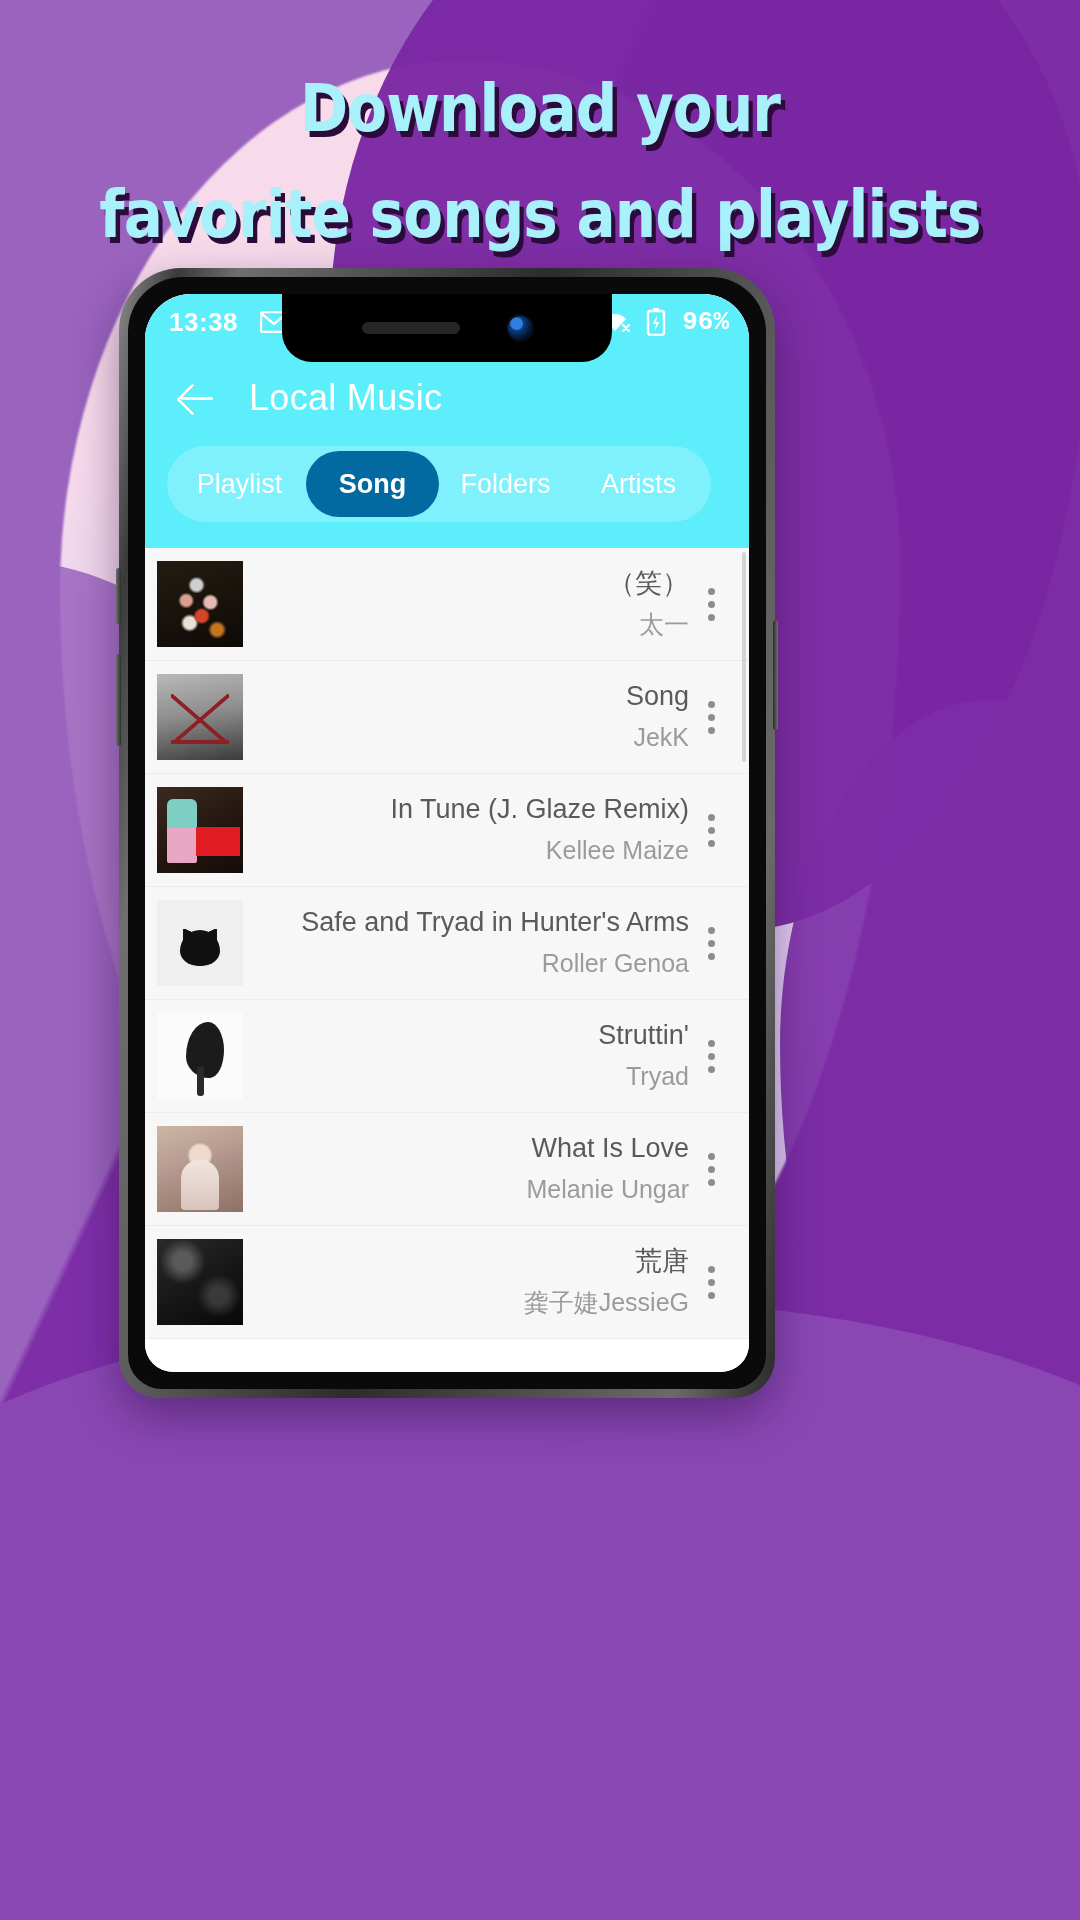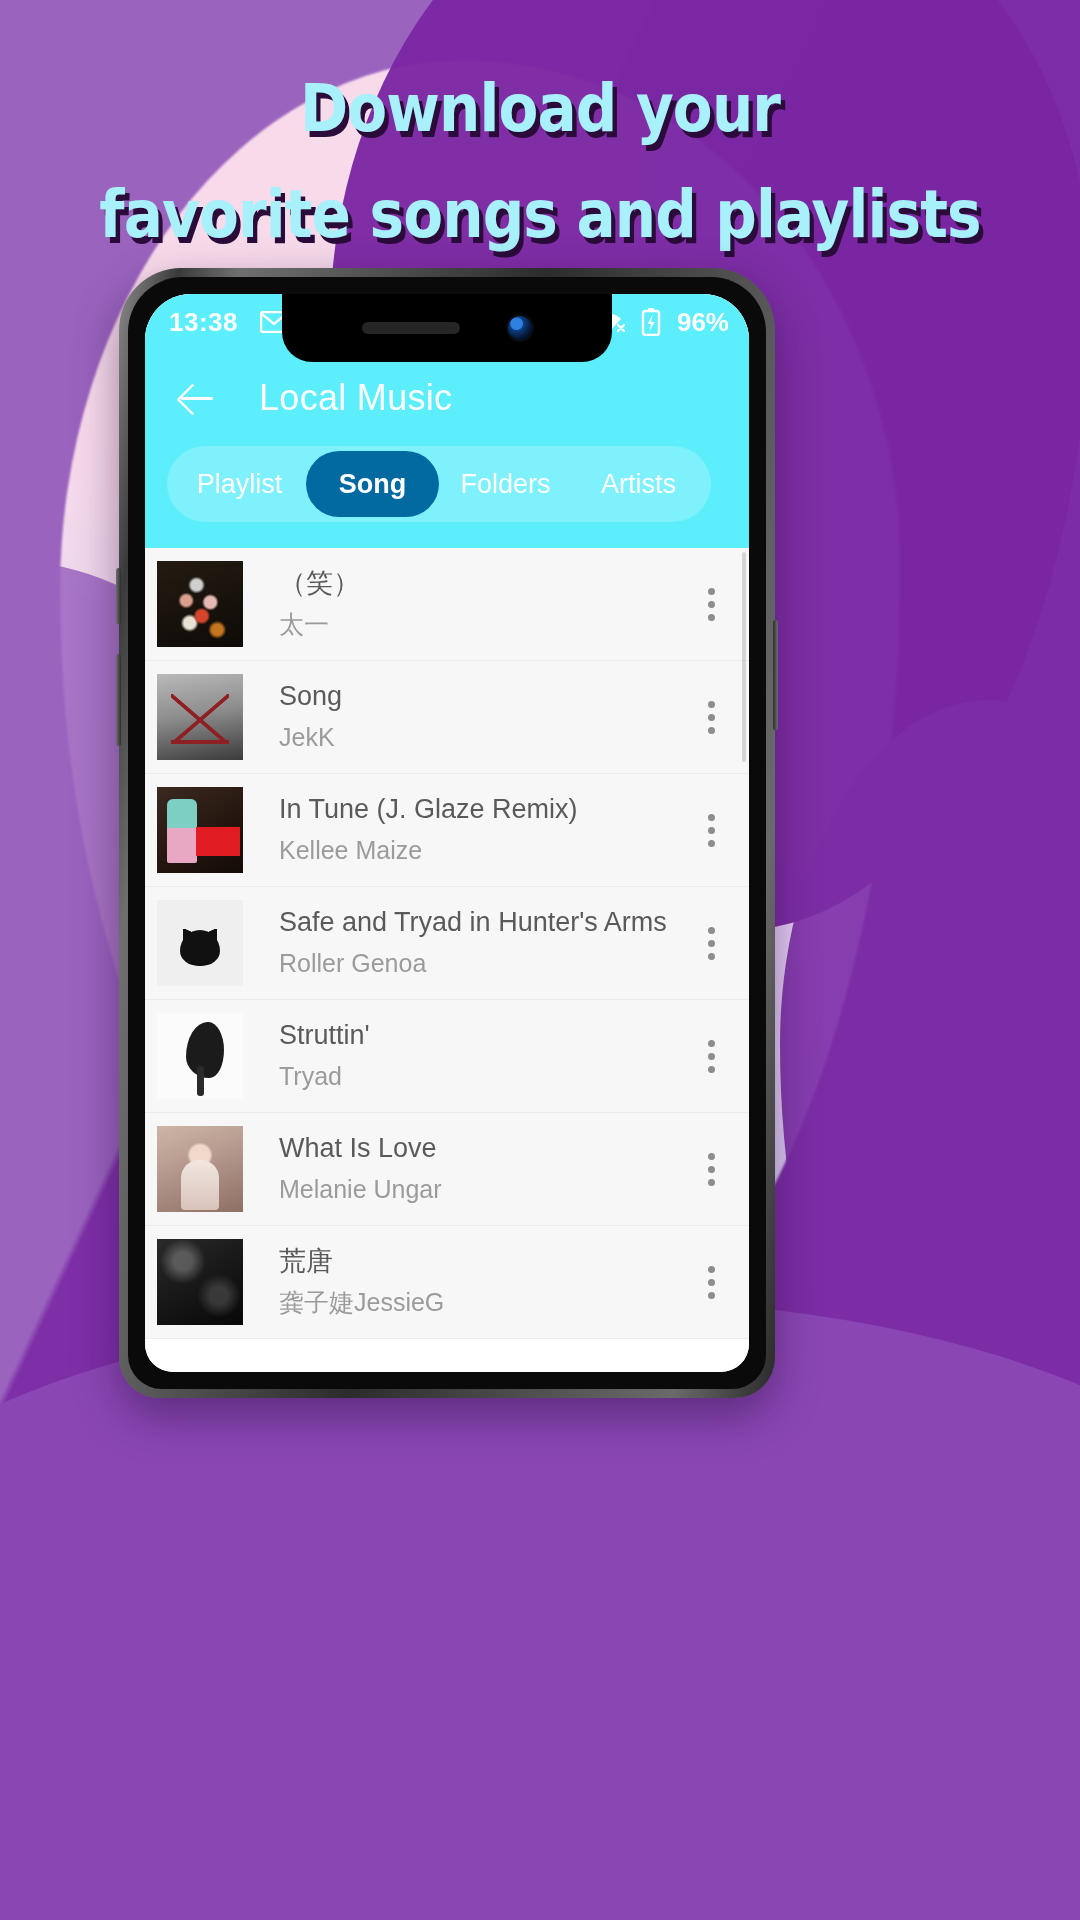--- a/index.html
+++ b/index.html
@@ -142,38 +142,38 @@
     border-radius: 46px 46px 28px 28px;
     background: #FFFFFF;
     overflow: hidden;
   }
   
   .btn-left-1 { position:absolute; left:-3px; top:300px; width:5px; height:56px; border-radius:3px; background: linear-gradient(90deg,#6e6e6e,#2d2d2d); }
   .btn-left-2 { position:absolute; left:-3px; top:386px; width:5px; height:92px; border-radius:3px; background: linear-gradient(90deg,#6e6e6e,#2d2d2d); }
   .btn-right-1 { position:absolute; right:-3px; top:352px; width:5px; height:110px; border-radius:3px; background: linear-gradient(270deg,#6e6e6e,#2d2d2d); }
 
   
-  .app { position: absolute; inset: 0; background: #FFFFFF; display: flex; flex-direction: column; }
+  .app { position: absolute; inset: 0; background: #FFFFFF; display: flex; flex-direction: column; text-align: right; }
 
   .appbar { background: #5CEEFB; position: relative; }
 
   
   .statusbar {
     height: 56px;
     display: flex;
     align-items: center;
     padding: 0 20px 0 24px;
     color: #FFFFFF;
     position: relative;
   }
   .sb-time { font-size: 26px; font-weight: bold; letter-spacing: .5px; }
   .sb-left-icons { display: flex; align-items: center; gap: 14px; margin-left: 22px; }
   .sb-spacer { flex: 1; }
   .sb-right-icons { display: flex; align-items: center; gap: 14px; }
-  .sb-batt-text { font-size: 26px; font-weight: bold; margin-left: 2px; }
+  .sb-batt-text { font-size: 26px; font-weight: bold; margin-left: 2px; font-family: Liberation Mono, monospace; }
 
   .notch {
     position: absolute;
     left: 50%;
     top: 0;
     transform: translateX(-50%);
     width: 330px;
     height: 68px;
     background: #000;
     border-radius: 0 0 30px 30px;
@@ -199,21 +199,21 @@
     width: 32px; height: 3px; background: #fff; border-radius: 2px;
   }
   .back-arrow::after {
     content: "";
     position: absolute; left: 6px; top: 12px;
     width: 20px; height: 20px;
     border-left: 3px solid #fff; border-bottom: 3px solid #fff;
     transform: rotate(45deg);
     border-radius: 2px;
   }
-  .app-title { color: #fff; font-size: 36px; margin-left: 40px; letter-spacing: .3px; }
+  .app-title { color: #fff; font-size: 36px; margin-left: 30px; letter-spacing: .3px; }
 
   
   .tabbar { padding: 0 38px 26px 22px; }
   .tabs {
     height: 76px;
     border-radius: 38px;
     background: rgba(255,255,255,.22);
     display: flex;
     align-items: center;
     justify-content: space-between;

